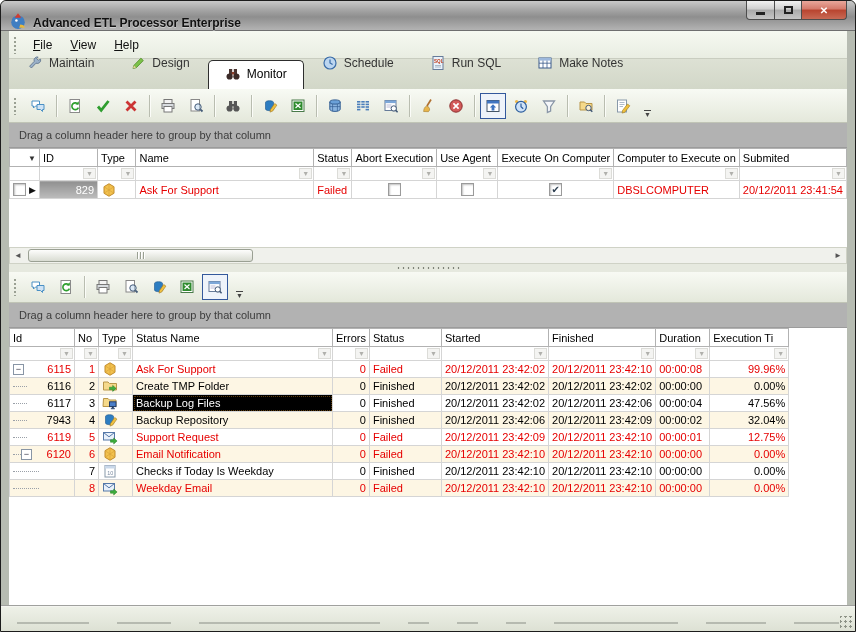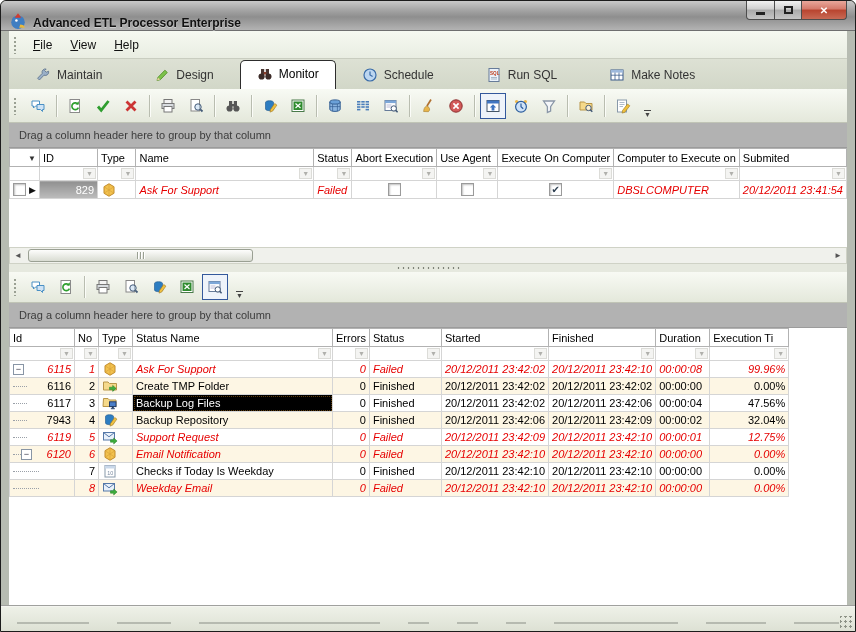--- a/index.html
+++ b/index.html
@@ -24,21 +24,21 @@
   .glyph-max{width:9px;height:8px;border:2px solid #222;}
   
   .menubar{position:absolute;left:8px;right:8px;top:30px;height:28px;background:linear-gradient(180deg,#f6f9f1,#e9ede2);
     border-bottom:1px solid #c9cdc0;display:flex;align-items:center;font-size:12px;color:#111;}
   .grip{width:5px;height:18px;margin:0 6px 0 4px;
     background-image:radial-gradient(#9aa093 1px,transparent 1.2px);background-size:4px 4px;}
   .menu-item{padding:3px 9px;cursor:default;}
   
   .tabstrip{position:absolute;left:8px;right:8px;top:58px;height:30px;background:linear-gradient(180deg,#dde1d4,#d2d7c8);
     display:flex;align-items:flex-end;}
-  .tab{display:flex;align-items:center;gap:6px;font-size:12px;color:#333;padding:5px 26px;margin-bottom:1px;cursor:default;}
+  .tab{display:flex;align-items:center;gap:6px;font-size:12px;color:#333;padding:5px 18px;margin-bottom:13px;cursor:default;}
   .tab .icon{width:16px;height:16px;display:inline-block;}
   .tab.active{background:#fff;border:1px solid #2d2d2d;border-bottom:none;border-radius:5px 5px 0 0;
     margin-bottom:0;padding:5px 16px 7px 16px;color:#000;}
   
   .toolbar{position:absolute;left:8px;right:8px;background:linear-gradient(180deg,#f8faf4,#e4e8db);
     border-bottom:1px solid #c0c4b6;display:flex;align-items:center;}
   .tb1{top:88px;height:34px;}
   .tb2{top:271px;height:31px;}
   .tbtn{width:26px;height:26px;display:flex;align-items:center;justify-content:center;margin:0 1px;border:1px solid transparent;}
   .tbtn.pressed{border:1px solid #33589c;background:#eef3fa;}
@@ -57,21 +57,21 @@
   .ga1{top:147px;height:99px;}
   .ga2{top:327px;height:279px;}
   table.grid{border-collapse:collapse;table-layout:fixed;font-size:11px;color:#000;}
   table.grid th{font-weight:normal;text-align:left;background:#fff;border:1px solid #b2b2b2;
     padding:1px 3px;height:18px;white-space:nowrap;overflow:hidden;position:relative;}
   table.grid td{border:1px solid #d5d5d5;padding:0 3px;white-space:nowrap;overflow:hidden;height:16px;}
   tr.filter td{height:14px;background:#fff;position:relative;}
   .fdrop{position:absolute;right:1px;top:1px;width:13px;height:11px;background:#f4f4f2;border:1px solid #dcdcd8;
     color:#b0b0ac;font-size:7px;line-height:10px;text-align:center;}
   tr.datarow1 td{height:18px;}
-  .red{color:#e60000;font-style:italic;}
+  .red{color:#e60000;}
   td.r{text-align:right;}
   td.c{text-align:center;}
   .idcell{background:linear-gradient(180deg,#909090,#bdbdbd);color:#fff;text-align:right;}
   .cb{display:inline-flex;width:13px;height:13px;background:#fff;border:1px solid #9a9a9a;
      box-shadow:inset 1px 1px 2px rgba(0,0,0,.25);align-items:center;justify-content:center;
      font-size:10px;color:#2c3e50;vertical-align:middle;}
   .rowind{display:flex;align-items:center;gap:3px;}
   .cur-arrow{color:#111;font-size:9px;}
   .hdr-cust{position:absolute;right:3px;top:5px;font-size:8px;color:#333;}
   td.sel{background:#000000;color:#fff;outline:1px dotted #5c3a09;outline-offset:-2px;}

